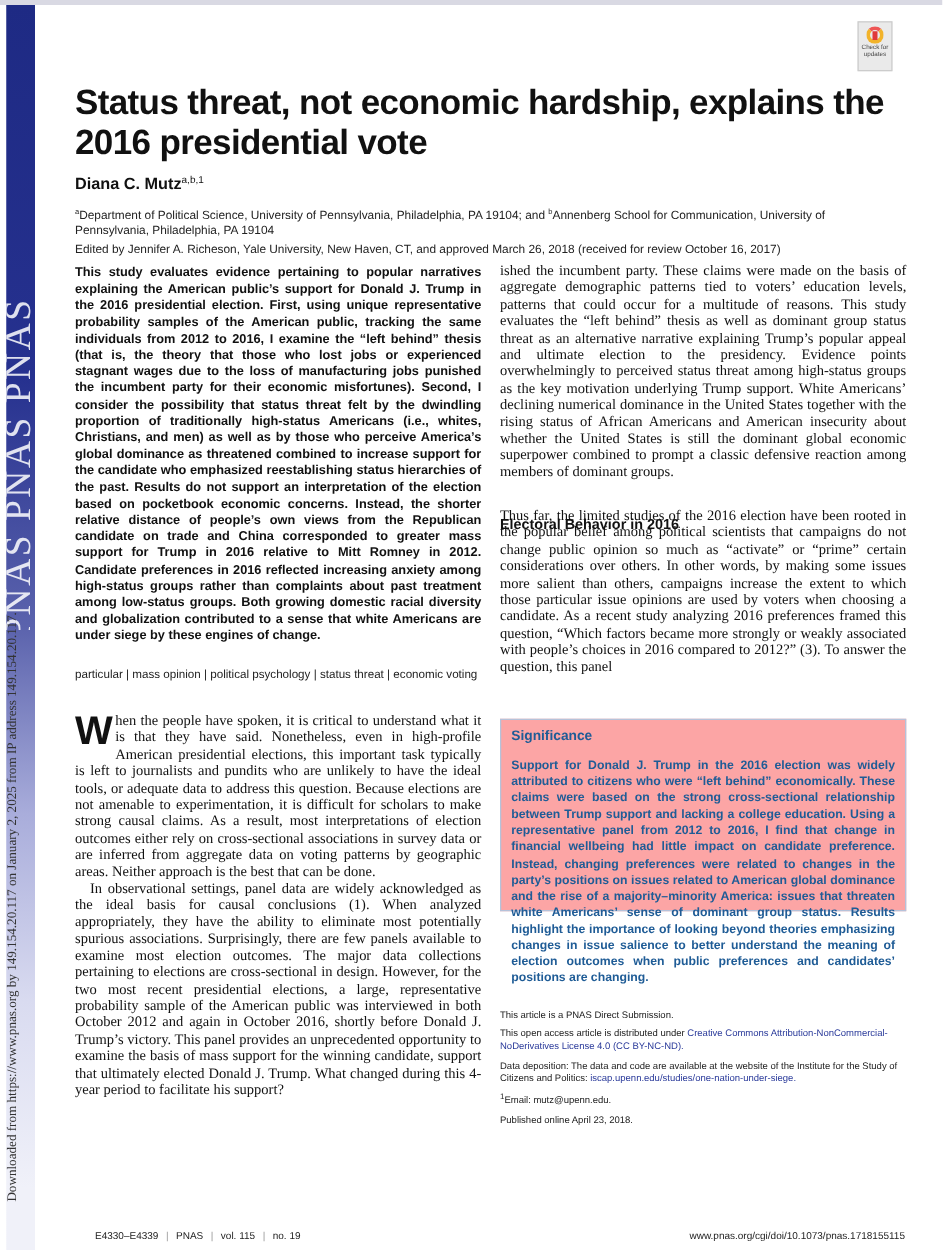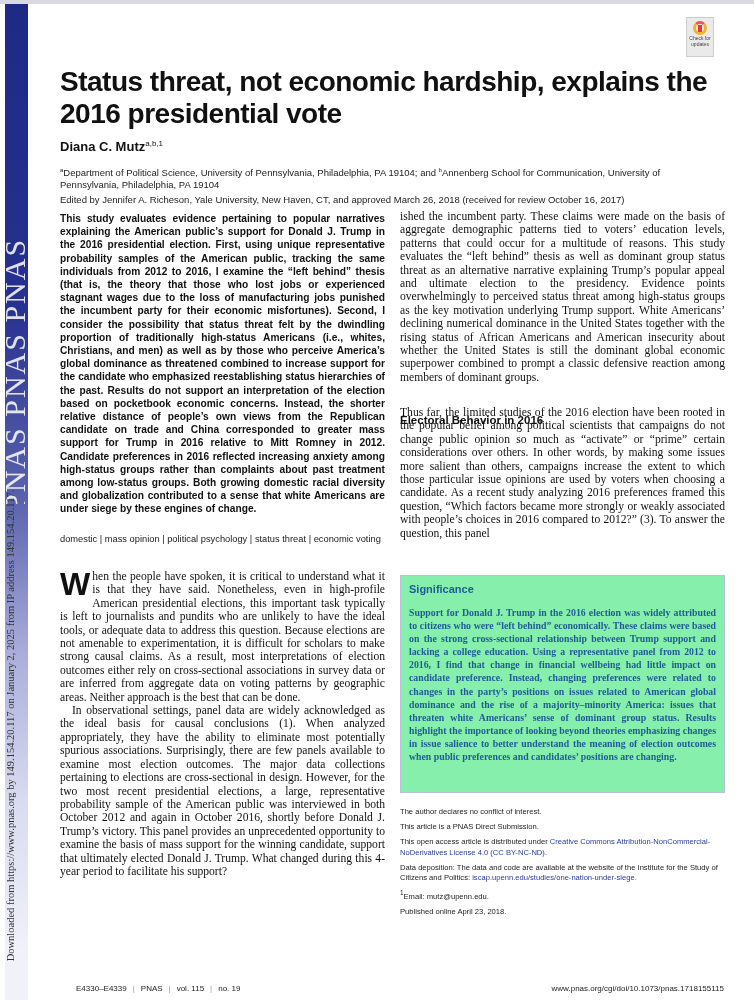--- a/index.html
+++ b/index.html
@@ -25,23 +25,23 @@
   .abstract { position:absolute; left:60px; top:212px; width:325px; font-size:10.2px; line-height:13.2px; font-weight:bold; text-align:justify; color:#111; }
   .keywords { position:absolute; left:60px; top:533px; width:325px; font-size:9.3px; line-height:13px; color:#222; }
   .body-left { position:absolute; left:60px; top:570px; width:325px; font-family:"Liberation Serif", serif; font-size:11.6px; line-height:13.4px; text-align:justify; color:#111; }
   .body-left p { margin:0; text-indent:12px; }
   .body-left p.first { text-indent:0; }
   .dropcap { float:left; font-family:"Liberation Sans", sans-serif; font-weight:bold; font-size:32px; line-height:26px; margin:1px 2px 0 0; }
   .body-right { position:absolute; left:400px; top:210px; width:325px; font-family:"Liberation Serif", serif; font-size:11.6px; line-height:13.4px; text-align:justify; color:#111; }
   .body-right p { margin:0; }
   .section-head { position:absolute; left:400px; top:414px; font-size:11.5px; font-weight:bold; }
   .body-right2 { position:absolute; left:400px; top:406px; width:325px; font-family:"Liberation Serif", serif; font-size:11.6px; line-height:13.4px; text-align:justify; color:#111; }
-  .significance { position:absolute; left:400px; top:575px; width:325px; height:218px; background:#86efac; border:1px solid #b5c2da; box-sizing:border-box; padding:7px 8px; color:#1f5c96; }
+  .significance { position:absolute; left:400px; top:575px; width:325px; height:154px; background:#fca5a5; border:1px solid #b5c2da; box-sizing:border-box; padding:7px 8px; color:#1f5c96; }
   .significance .sig-title { font-size:11px; font-weight:bold; margin-bottom:11px; }
-  .significance .sig-text { font-size:9.8px; line-height:13.1px; font-weight:bold; text-align:justify;font-family:Liberation Serif, serif; }
+  .significance .sig-text { font-size:9.8px; line-height:13.1px; font-weight:bold; text-align:justify; }
   .notes { position:absolute; left:400px; top:807px; width:325px; font-size:7.6px; line-height:10.2px; color:#222; }
   .notes p { margin:0 0 5px 0; }
   .notes a { color:#2a3a9a; text-decoration:none; }
   .footer-left { position:absolute; left:60px; top:984px; font-size:8px; color:#222;padding-left:16px; }
   .footer-left .sep { color:#999; margin:0 6px; }
   .footer-right { position:absolute; right:30px; top:984px; font-size:8px; color:#222; }
 </style>
 </head>
 <body>
 
@@ -59,40 +59,39 @@
   <div class="txt">Check for updates</div>
 </div>
 
 <h1>Status threat, not economic hardship, explains the 2016 presidential vote</h1>
 <div class="author"><span>Diana C. Mutz</span><sup>a,b,1</sup></div>
 <div class="affil"><sup>a</sup><span>Department of Political Science, University of Pennsylvania, Philadelphia, PA 19104; and </span><sup>b</sup><span>Annenberg School for Communication, University of Pennsylvania, Philadelphia, PA 19104</span></div>
 <div class="edited">Edited by Jennifer A. Richeson, Yale University, New Haven, CT, and approved March 26, 2018 (received for review October 16, 2017)</div>
 
 <div class="abstract">This study evaluates evidence pertaining to popular narratives explaining the American public’s support for Donald J. Trump in the 2016 presidential election. First, using unique representative probability samples of the American public, tracking the same individuals from 2012 to 2016, I examine the “left behind” thesis (that is, the theory that those who lost jobs or experienced stagnant wages due to the loss of manufacturing jobs punished the incumbent party for their economic misfortunes). Second, I consider the possibility that status threat felt by the dwindling proportion of traditionally high-status Americans (i.e., whites, Christians, and men) as well as by those who perceive America’s global dominance as threatened combined to increase support for the candidate who emphasized reestablishing status hierarchies of the past. Results do not support an interpretation of the election based on pocketbook economic concerns. Instead, the shorter relative distance of people’s own views from the Republican candidate on trade and China corresponded to greater mass support for Trump in 2016 relative to Mitt Romney in 2012. Candidate preferences in 2016 reflected increasing anxiety among high-status groups rather than complaints about past treatment among low-status groups. Both growing domestic racial diversity and globalization contributed to a sense that white Americans are under siege by these engines of change.</div>
 
-<div class="keywords" id="kw"><span>domestic</span><span> | </span><span>mass opinion</span><span> | </span><span>political psychology</span><span> | </span><span>status threat</span><span> | </span><span>economic voting</span></div>
+<div class="keywords" id="kw"><span>particular</span><span> | </span><span>mass opinion</span><span> | </span><span>political psychology</span><span> | </span><span>status threat</span><span> | </span><span>economic voting</span></div>
 
 <div class="body-left">
   <p class="first"><span class="dropcap">W</span><span>hen the people have spoken, it is critical to understand what it is that they have said. Nonetheless, even in high-profile American presidential elections, this important task typically is left to journalists and pundits who are unlikely to have the ideal tools, or adequate data to address this question. Because elections are not amenable to experimentation, it is difficult for scholars to make strong causal claims. As a result, most interpretations of election outcomes either rely on cross-sectional associations in survey data or are inferred from aggregate data on voting patterns by geographic areas. Neither approach is the best that can be done.</span></p>
   <p>In observational settings, panel data are widely acknowledged as the ideal basis for causal conclusions (1). When analyzed appropriately, they have the ability to eliminate most potentially spurious associations. Surprisingly, there are few panels available to examine most election outcomes. The major data collections pertaining to elections are cross-sectional in design. However, for the two most recent presidential elections, a large, representative probability sample of the American public was interviewed in both October 2012 and again in October 2016, shortly before Donald J. Trump’s victory. This panel provides an unprecedented opportunity to examine the basis of mass support for the winning candidate, support that ultimately elected Donald J. Trump. What changed during this 4-year period to facilitate his support?</p>
 </div>
 
 <div class="body-right">
   <p>ished the incumbent party. These claims were made on the basis of aggregate demographic patterns tied to voters’ education levels, patterns that could occur for a multitude of reasons. This study evaluates the “left behind” thesis as well as dominant group status threat as an alternative narrative explaining Trump’s popular appeal and ultimate election to the presidency. Evidence points overwhelmingly to perceived status threat among high-status groups as the key motivation underlying Trump support. White Americans’ declining numerical dominance in the United States together with the rising status of African Americans and American insecurity about whether the United States is still the dominant global economic superpower combined to prompt a classic defensive reaction among members of dominant groups.</p>
 </div>
 <div class="section-head">Electoral Behavior in 2016</div>
 <div class="body-right2">Thus far, the limited studies of the 2016 election have been rooted in the popular belief among political scientists that campaigns do not change public opinion so much as “activate” or “prime” certain considerations over others. In other words, by making some issues more salient than others, campaigns increase the extent to which those particular issue opinions are used by voters when choosing a candidate. As a recent study analyzing 2016 preferences framed this question, “Which factors became more strongly or weakly associated with people’s choices in 2016 compared to 2012?” (3). To answer the question, this panel</div>
 
 <div class="significance">
   <div class="sig-title">Significance</div>
   <div class="sig-text">Support for Donald J. Trump in the 2016 election was widely attributed to citizens who were “left behind” economically. These claims were based on the strong cross-sectional relationship between Trump support and lacking a college education. Using a representative panel from 2012 to 2016, I find that change in financial wellbeing had little impact on candidate preference. Instead, changing preferences were related to changes in the party’s positions on issues related to American global dominance and the rise of a majority–minority America: issues that threaten white Americans’ sense of dominant group status. Results highlight the importance of looking beyond theories emphasizing changes in issue salience to better understand the meaning of election outcomes when public preferences and candidates’ positions are changing.</div>
 </div>
 
 <div class="notes">
-  <p>The author declares no conflict of interest.</p>
   <p>This article is a PNAS Direct Submission.</p>
   <p><span>This open access article is distributed under </span><a>Creative Commons Attribution-NonCommercial-NoDerivatives License 4.0 (CC BY-NC-ND).</a></p>
   <p><span>Data deposition: The data and code are available at the website of the Institute for the Study of Citizens and Politics: </span><a>iscap.upenn.edu/studies/one-nation-under-siege.</a></p>
   <p><sup>1</sup><span>Email: mutz@upenn.edu.</span></p>
   <p>Published online April 23, 2018.</p>
 </div>
 
 <div class="footer-left">
   <span>E4330–E4339</span><span class="sep">|</span><span>PNAS</span><span class="sep">|</span><span>vol. 115</span><span class="sep">|</span><span>no. 19</span>
 </div>

